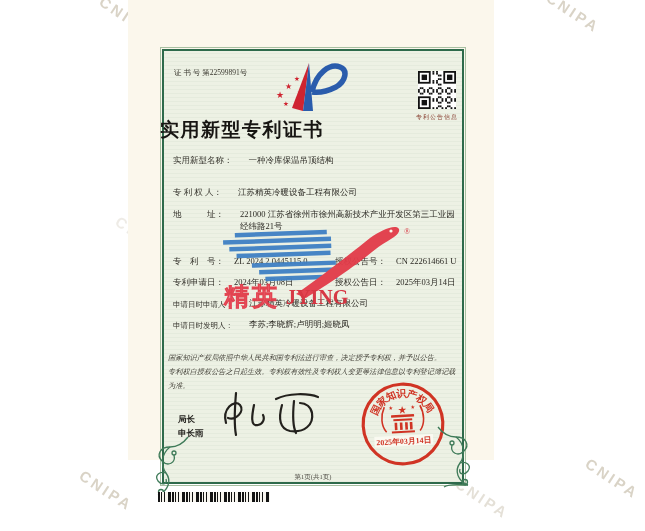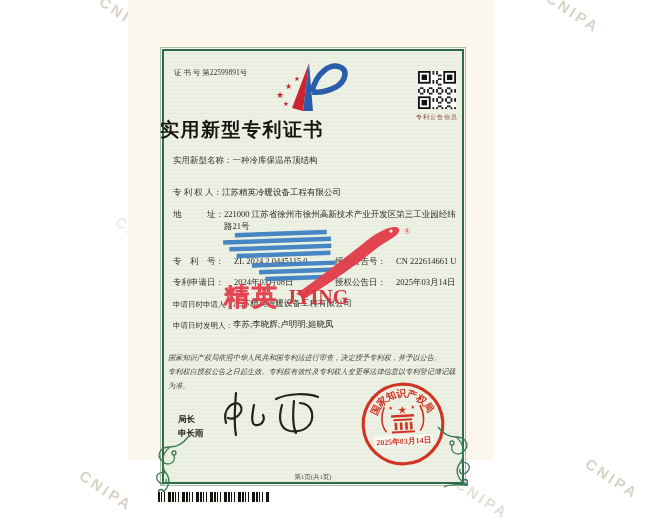--- a/index.html
+++ b/index.html
@@ -19,21 +19,21 @@
          border:2px solid #2e6a4b;background:#edf1e4;
          background-image:repeating-linear-gradient(0deg,rgba(106,140,106,.06) 0 1px,transparent 1px 4px);}
   .cert{position:absolute;left:32px;top:47px;width:306px;height:439px;}
   .certno{position:absolute;left:14px;top:21px;font-size:7.5px;color:#3a382f;white-space:pre;}
   .logo{position:absolute;left:112px;top:13px;}
   .qr{position:absolute;left:258px;top:24px;width:38px;height:38px;background:#fff;}
   .qrlabel{position:absolute;left:246px;top:66px;width:62px;text-align:center;
            font-size:6px;color:#8a4334;letter-spacing:1px;}
   .title{position:absolute;left:0;top:70px;width:100%;text-align:left;
          font-size:19px;font-weight:bold;letter-spacing:1.5px;color:#171512;}
-  .row{position:absolute;left:13px;right:10px;display:flex;font-size:8.5px;line-height:11.5px;}
+  .row{position:absolute;left:13px;right:10px;display:flex;font-size:8.5px;line-height:11.5px;gap:16px;}
   .fl{flex:none;white-space:pre;color:#33312a;}
   .fl-sm{font-size:7.5px;padding-top:.5px;}
   .fv{flex:1;color:#2b2923;}
   .pair{position:absolute;top:0;display:flex;white-space:nowrap;gap:10px;}
   .pair .fv{flex:none;}
   .legal{position:absolute;left:8px;top:304px;width:290px;text-align:left;
          font-size:7.2px;line-height:14px;font-style:italic;color:#45433a;}
   .director{position:absolute;left:18px;top:366px;font-size:8.5px;font-weight:bold;
             line-height:13.5px;color:#22201c;}
   .sig{position:absolute;left:52px;top:338px;}

